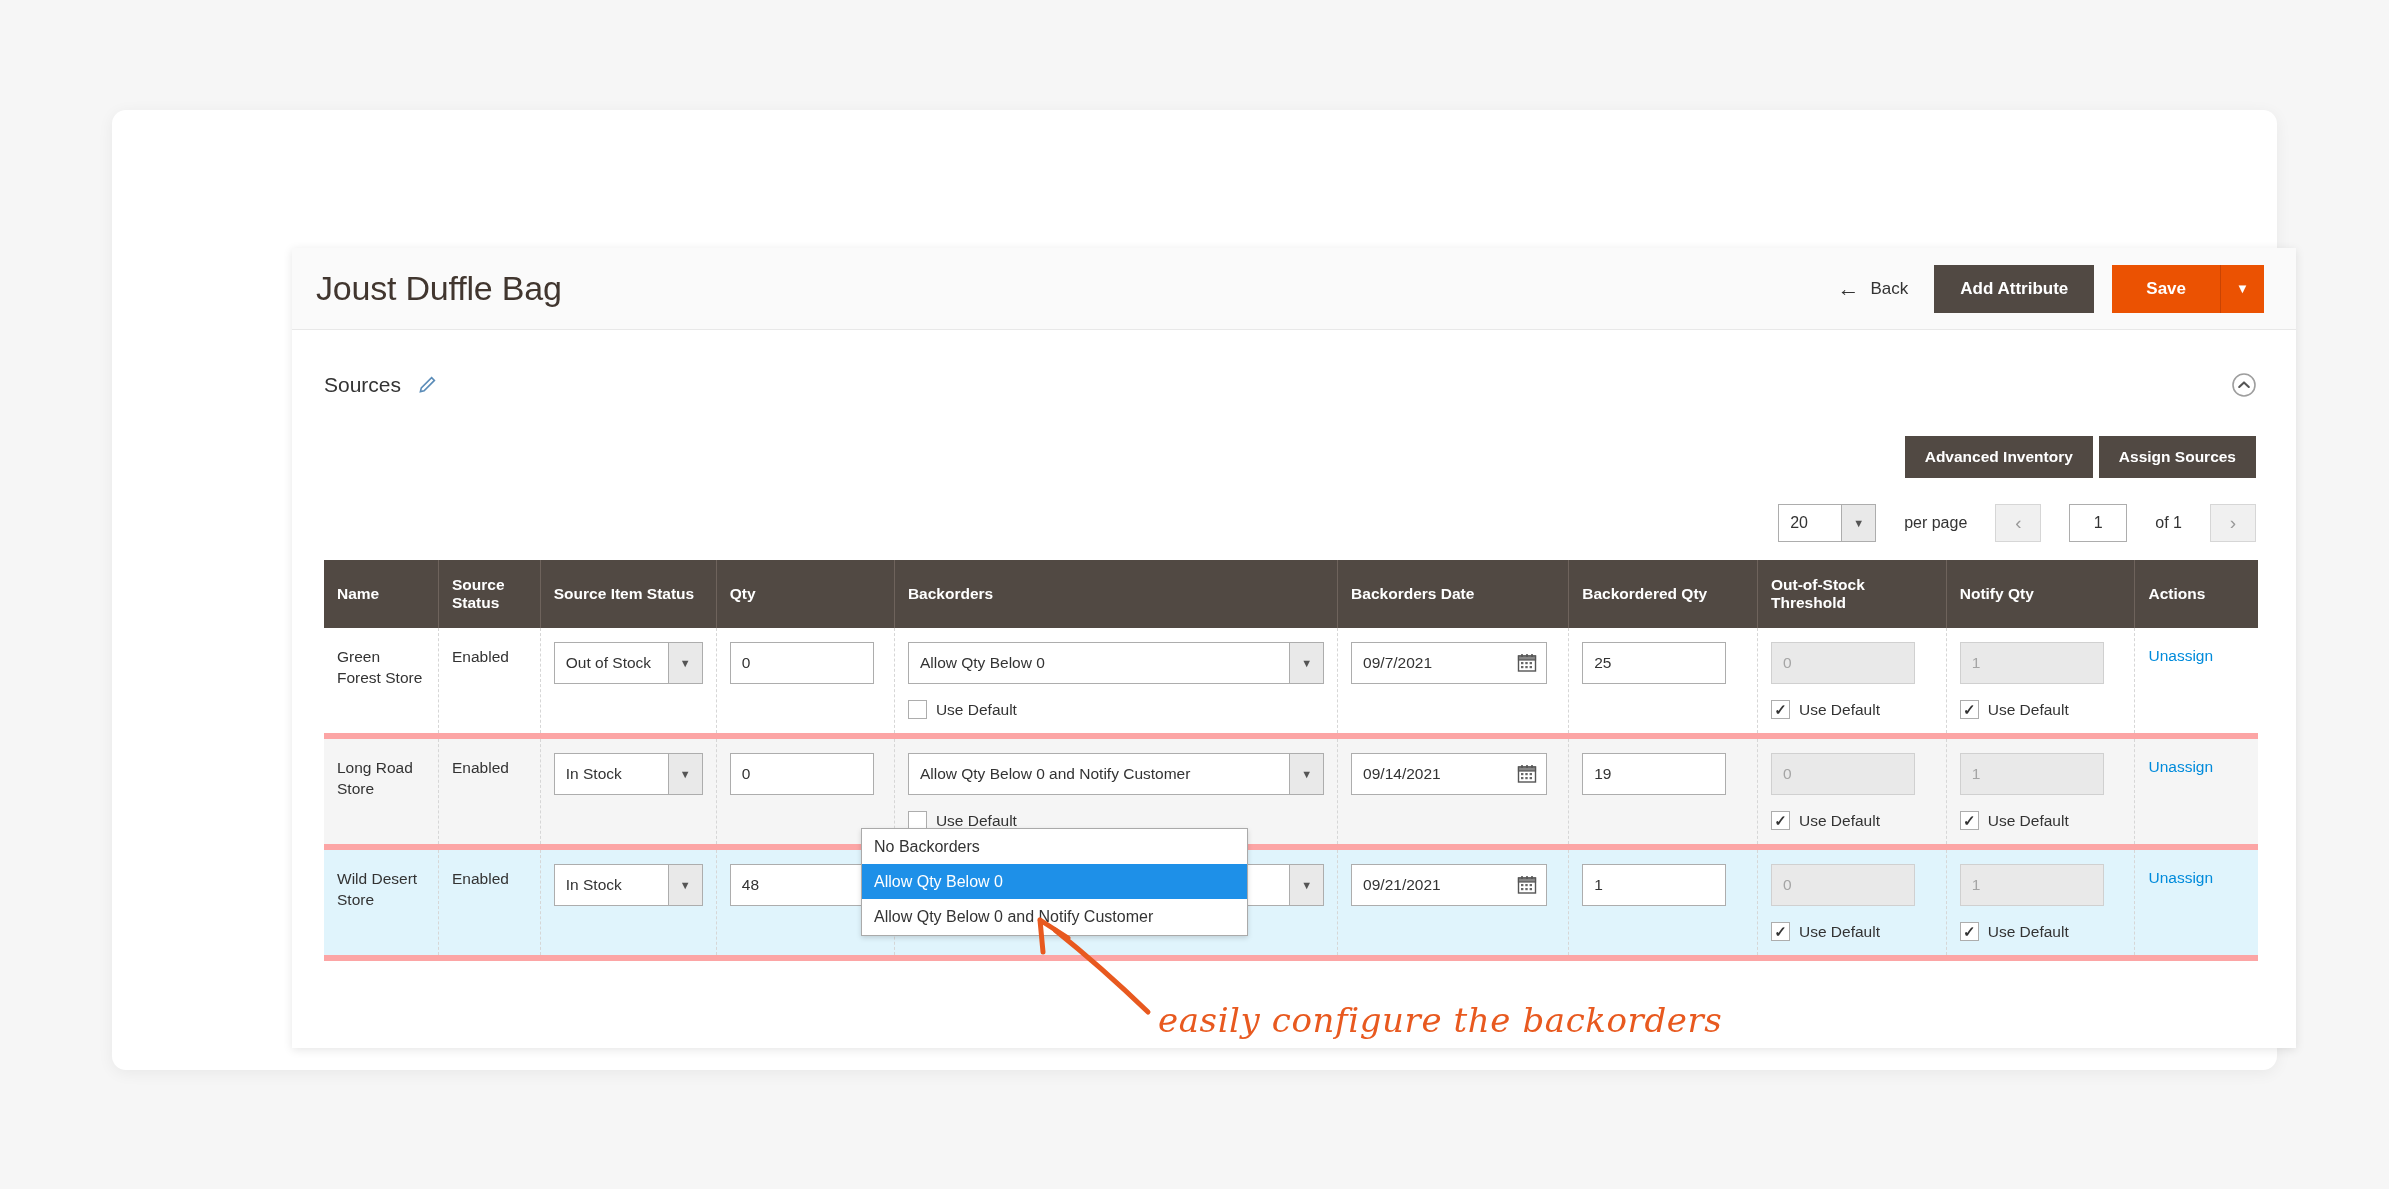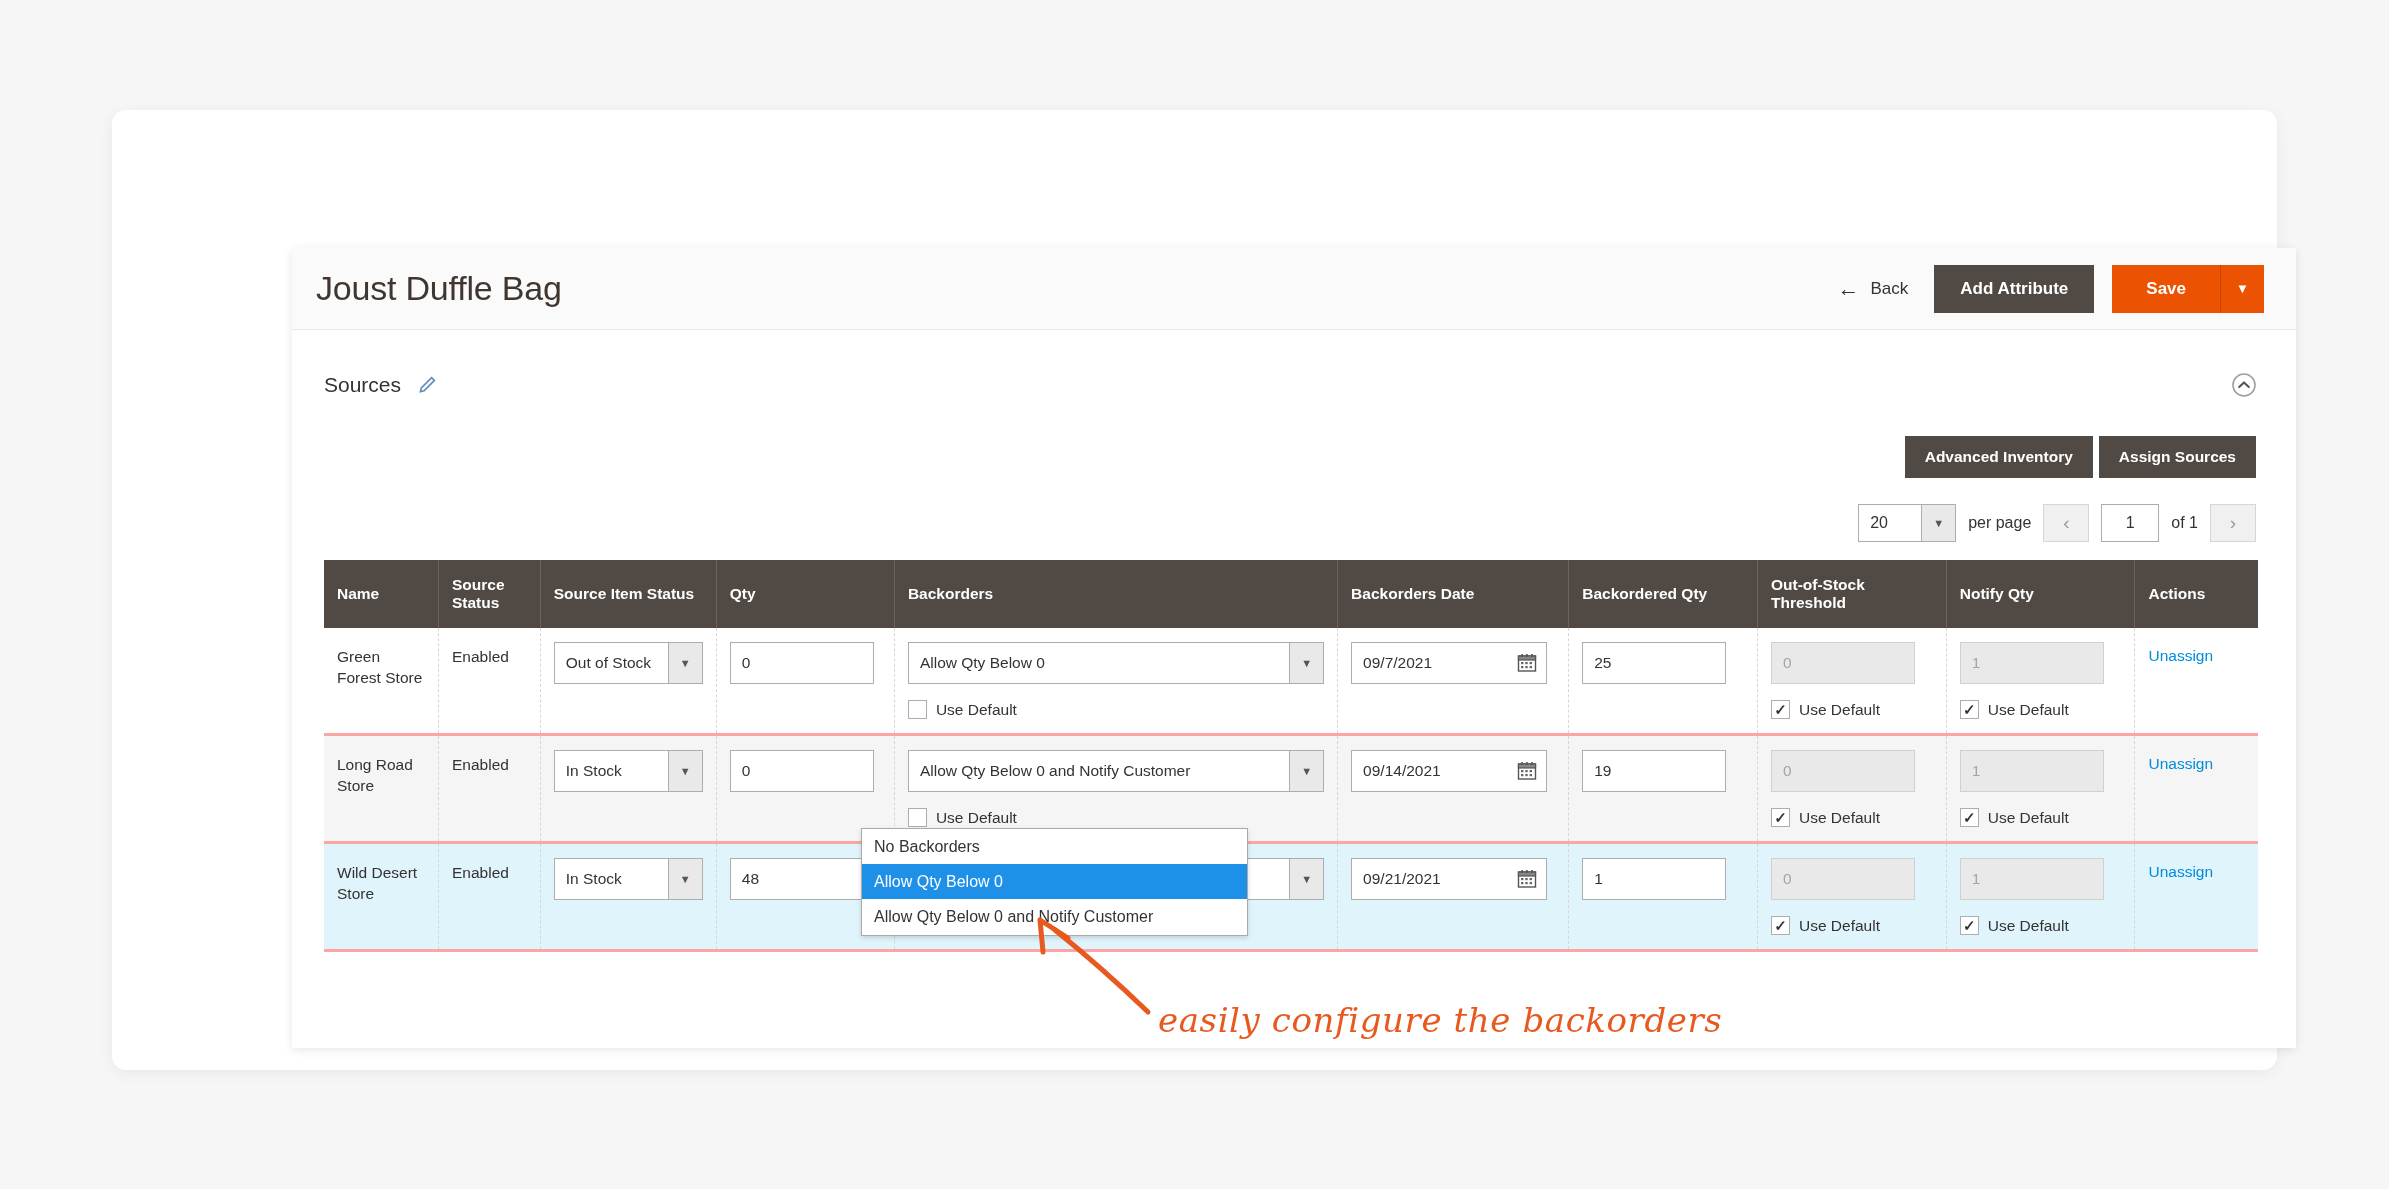--- a/index.html
+++ b/index.html
@@ -123,21 +123,21 @@
     margin-top: 28px;
     padding-right: 2px;
   }
   .grid-toolbar .btn-dark { font-size: 15.5px; padding: 12px 20px; }
   .grid-toolbar .btn-dark + .btn-dark { margin-left: 6px; }
 
   .pager-row {
     display: flex;
     align-items: center;
     justify-content: flex-end;
-    gap: 12px;
+    gap: 28px;
     margin-top: 26px;
     padding-right: 2px;
     font-size: 16px;
     color: #333;
   }
   .perpage-select {
     display: flex;
     border: 1px solid #adadad;
     background: #fff;
     height: 38px;
@@ -197,21 +197,21 @@
     height: 62px;
   }
   table.grid thead th:last-child { border-right: none; }
 
   table.grid tbody td {
     font-size: 15.5px;
     color: #333;
     padding: 14px 13px;
     vertical-align: top;
     border-right: 1px dashed #d6d6d6;
-    border-bottom: 3px solid #fca5a5;
+    border-bottom: 6px solid #fca5a5;
     margin-top: 26px;
   }
   table.grid tbody td:last-child { border-right: none; }
   tr.row-white td { background: #ffffff; }
   tr.row-gray  td { background: #f5f5f5; }
   tr.row-blue  td { background: #e0f4fc; }
   tr.row-blue  td { border-bottom: 1px solid #c4dee8; }
 
   .cell-text { line-height: 1.35; padding-top: 5px; }
 

